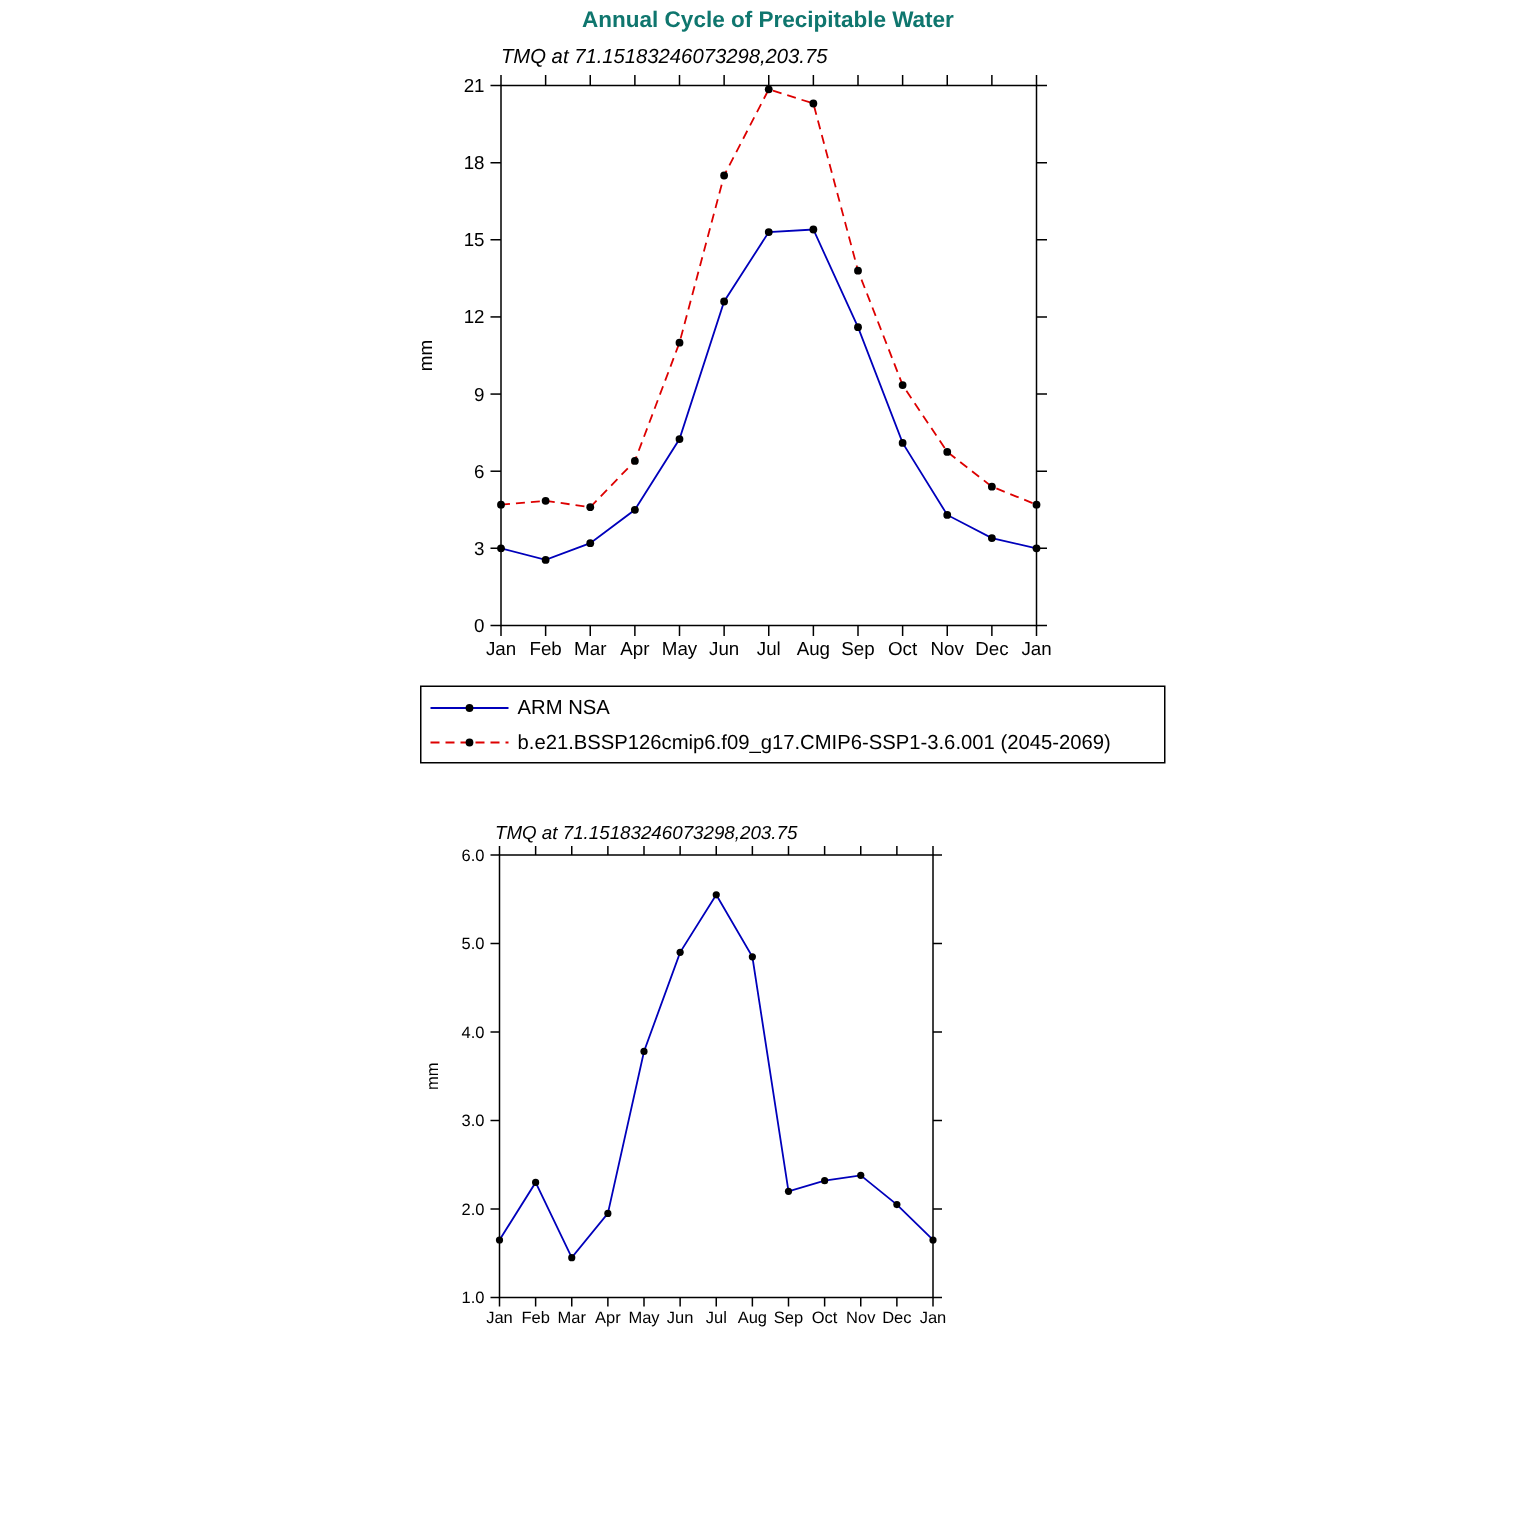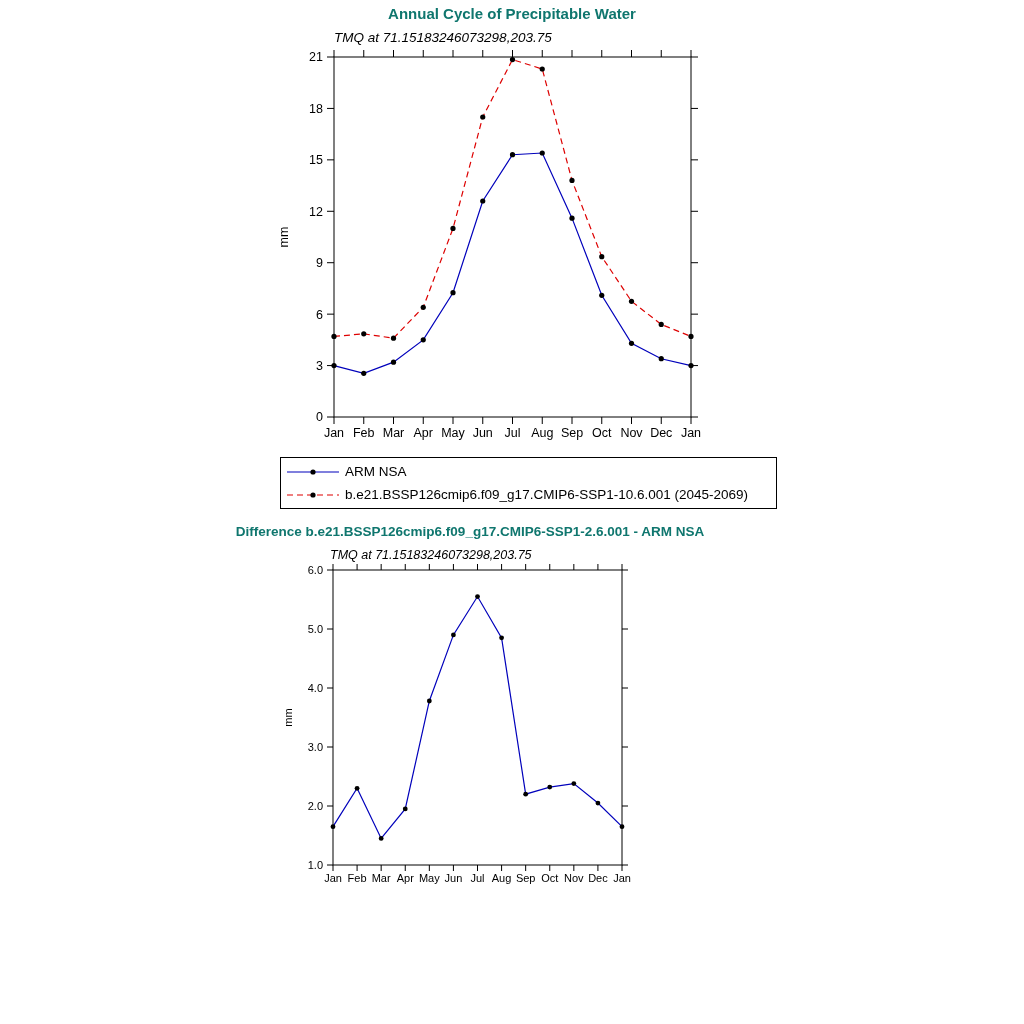--- a/index.html
+++ b/index.html
@@ -147,25 +147,24 @@
         <line x1="2" y1="8" x2="54" y2="8" stroke-width="1.2" stroke="#0000bb"></line>
         <circle cx="28" cy="8" r="2.6" fill="#000"></circle>
       </svg>
       <span class="legend-label">ARM NSA</span>
     </div>
     <div class="legend-row">
       <svg class="legend-sample" width="56" height="16">
         <line x1="2" y1="8" x2="54" y2="8" stroke-width="1.2" stroke="#dd0000" stroke-dasharray="6,4"></line>
         <circle cx="28" cy="8" r="2.6" fill="#000"></circle>
       </svg>
-      <span class="legend-label">b.e21.BSSP126cmip6.f09_g17.CMIP6-SSP1-10.6.001 (2045-2069)</span>
+      <span class="legend-label">b.e21.BSSP126cmip6.f09_g17.CMIP6-SSP1-3.6.001 (2045-2069)</span>
     </div>
   </div>
 
-  <div class="title bottom-title">Difference b.e21.BSSP126cmip6.f09_g17.CMIP6-SSP1-2.6.001 - ARM NSA</div>
 
   <div class="subtitle bottom-subtitle">TMQ at 71.15183246073298,203.75</div>
 
   <svg id="chart1" class="chart-svg" width="400" height="345">
       <g stroke="#000000" stroke-width="1">
         <rect x="53" y="25" width="289" height="295" fill="none"></rect>
         <line x1="47" y1="320" x2="53" y2="320"></line>
         <line x1="342" y1="320" x2="348" y2="320"></line>
         <line x1="47" y1="261" x2="53" y2="261"></line>
         <line x1="342" y1="261" x2="348" y2="261"></line>

